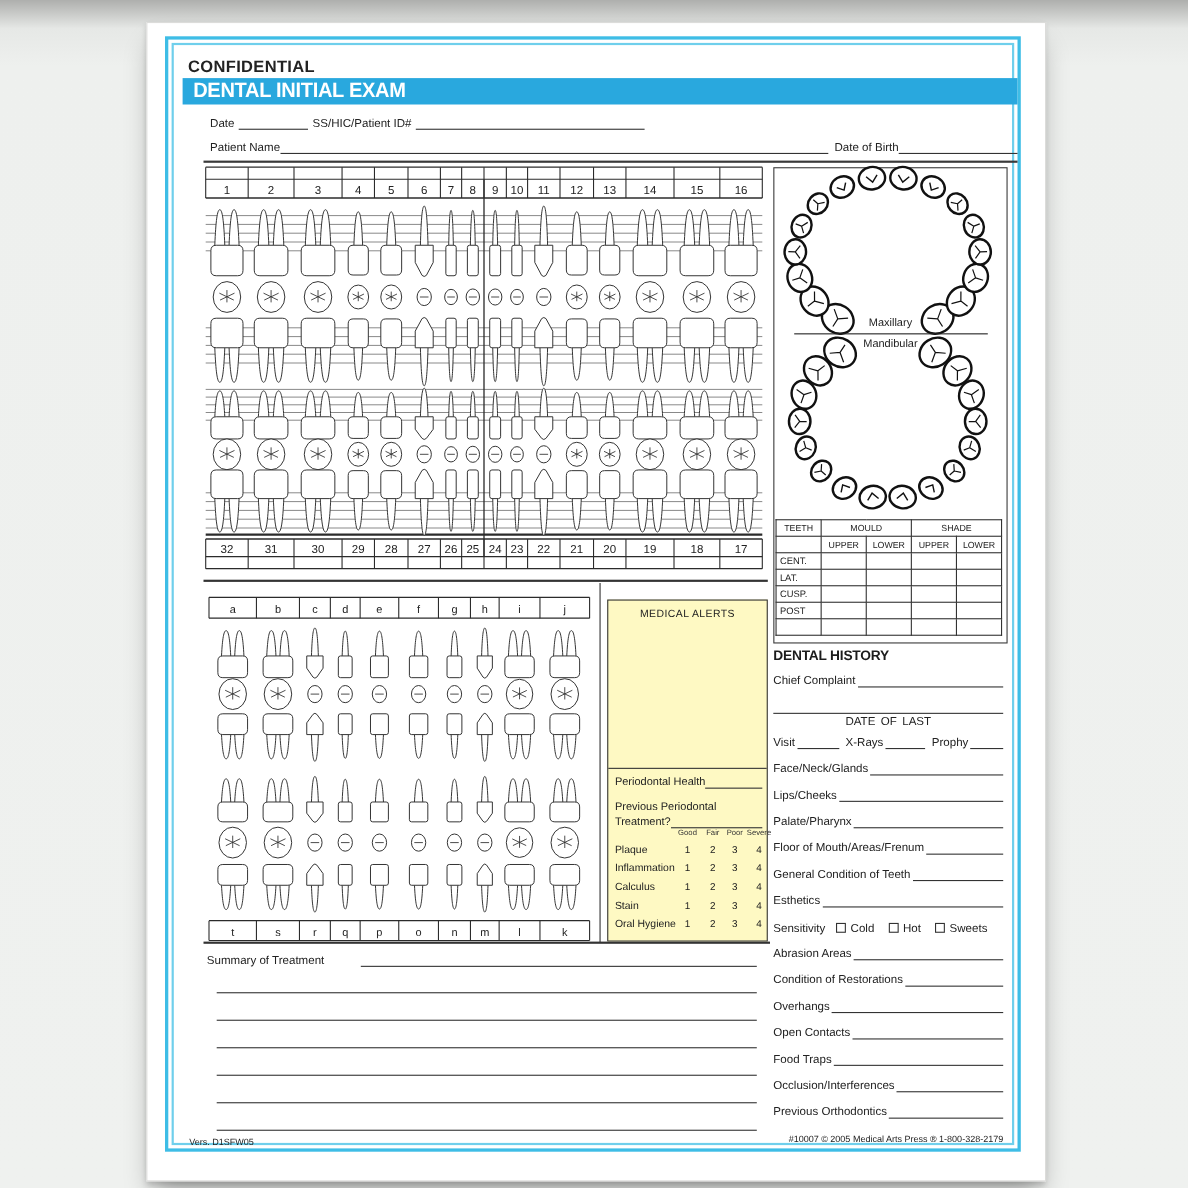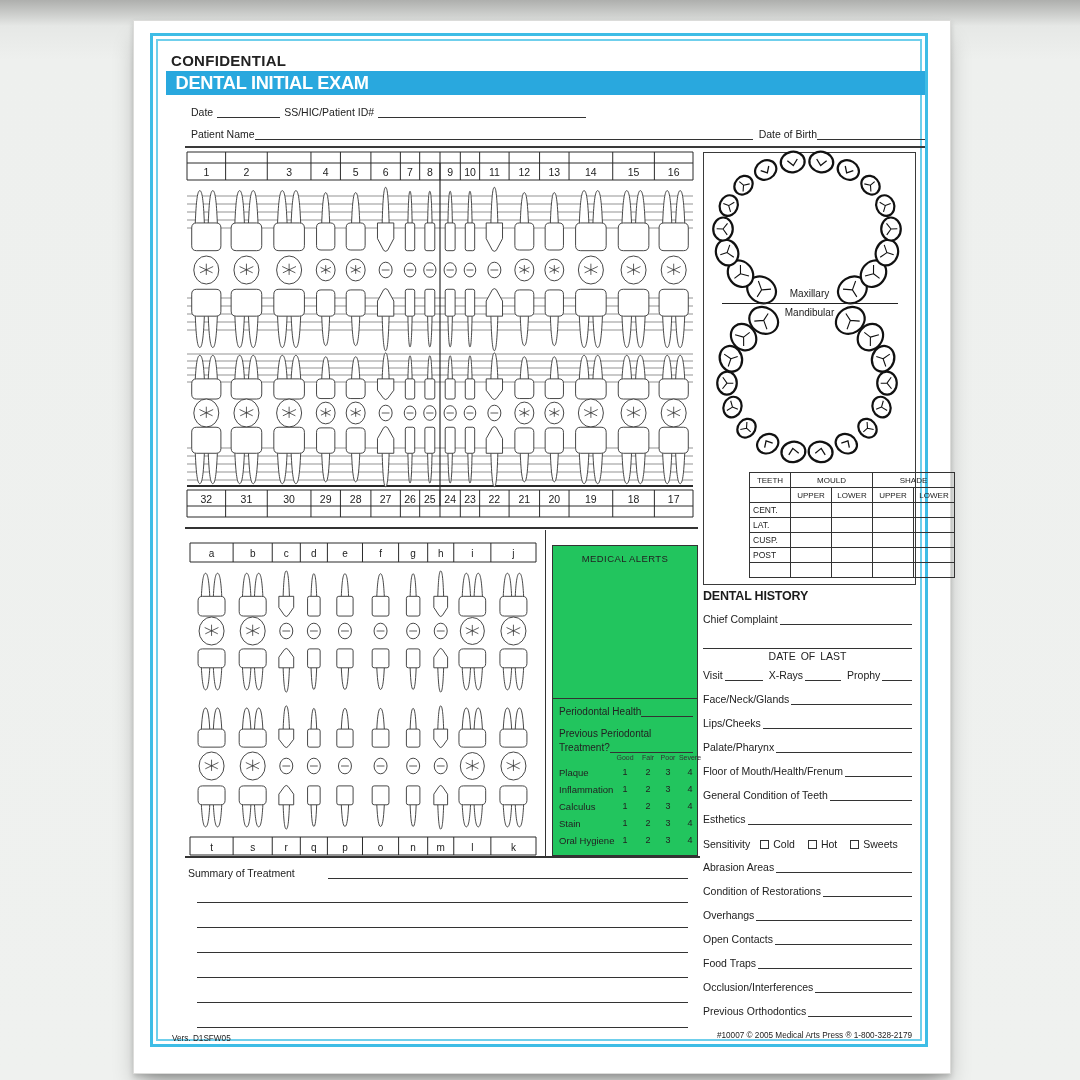--- a/index.html
+++ b/index.html
@@ -18,25 +18,25 @@
   .border-outer{left:150px;top:33px;width:778px;height:1014px;border:3px solid #3ebde6;box-sizing:border-box;}
   .border-inner{left:156px;top:39px;width:766px;height:1002px;border:2px solid #6fcfec;box-sizing:border-box;}
   .confidential{left:171px;top:52px;font-size:15px;font-weight:bold;letter-spacing:.3px;color:#222;}
   .titlebar{left:166px;top:71px;width:759px;height:24px;background:#29a8de;}
   .titlebar span{display:inline-block;color:#fff;font-weight:bold;font-size:19px;line-height:24px;padding-left:10px;letter-spacing:-.3px;transform:scaleX(.96);transform-origin:left center;}
   .frow{display:flex;align-items:flex-end;font-size:10.5px;color:#222;}
   .fl{border-bottom:1px solid #333;height:12px;}
   .flex1{flex:1;}
   .rule{border-top:2px solid #3a3a3a;height:0;}
   .panelbox{border:1.4px solid #3a3a3a;box-sizing:border-box;}
-  .alertbox{border:1.4px solid #333;box-sizing:border-box;background:#22c55e;}
+  .alertbox{border:1.4px solid #333;box-sizing:border-box;background:#fef9c3;}
   .alert-title{position:absolute;left:0;top:7px;width:100%;text-align:center;font-size:9.5px;letter-spacing:.4px;color:#222;}
   .alert-divider{position:absolute;left:0;top:152px;width:100%;border-top:1.2px solid #333;}
   .archlabel{text-align:center;font-size:10px;color:#222;}
-  .ms-table{border-collapse:collapse;table-layout:fixed;width:205px;font-size:8px;color:#222;margin-left:44px;}
+  .ms-table{border-collapse:collapse;table-layout:fixed;width:205px;font-size:8px;color:#222;}
   .ms-table td{border:1px solid #333;height:14px;padding:0;overflow:hidden;white-space:nowrap;}
   .ms-table td.c{text-align:center;}
   .ms-table td.rl{font-size:8.5px;padding-left:3px;}
   .dh-title{font-size:12.5px;font-weight:bold;color:#1c1c1c;letter-spacing:-.2px;}
   .dh-row{position:absolute;left:703px;width:209px;height:14px;display:flex;align-items:flex-end;font-size:10.5px;color:#222;}
   .dh-row .fl{margin-left:2px;}
   .checkbox{display:inline-block;width:9px;height:9px;border:1.2px solid #333;box-sizing:border-box;margin:0 4px -1px 0;background:#fff;}
   .blankline{border-top:1px solid #333;height:0;}
   .footer-text{font-size:8.2px;color:#222;}
   svg{overflow:visible;}
@@ -1162,21 +1162,21 @@
       </div>
       <div class="dh-row" style="top: 715px;">
         <span>Lips/Cheeks</span>
         <span class="fl flex1"></span>
       </div>
       <div class="dh-row" style="top: 739px;">
         <span>Palate/Pharynx</span>
         <span class="fl flex1"></span>
       </div>
       <div class="dh-row" style="top: 763px;">
-        <span>Floor of Mouth/Health/Frenum</span>
+        <span>Floor of Mouth/Areas/Frenum</span>
         <span class="fl flex1"></span>
       </div>
       <div class="dh-row" style="top: 787px;">
         <span>General Condition of Teeth</span>
         <span class="fl flex1"></span>
       </div>
       <div class="dh-row" style="top: 811px;">
         <span>Esthetics</span>
         <span class="fl flex1"></span>
       </div>

